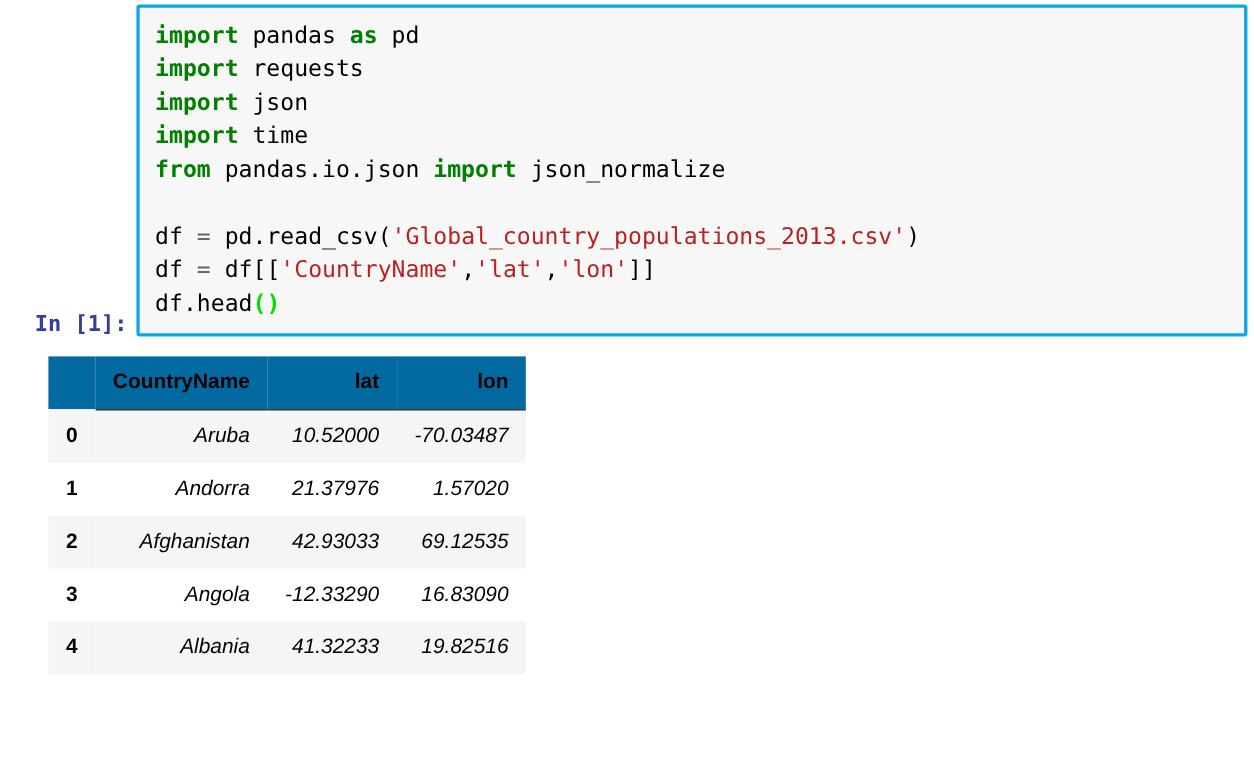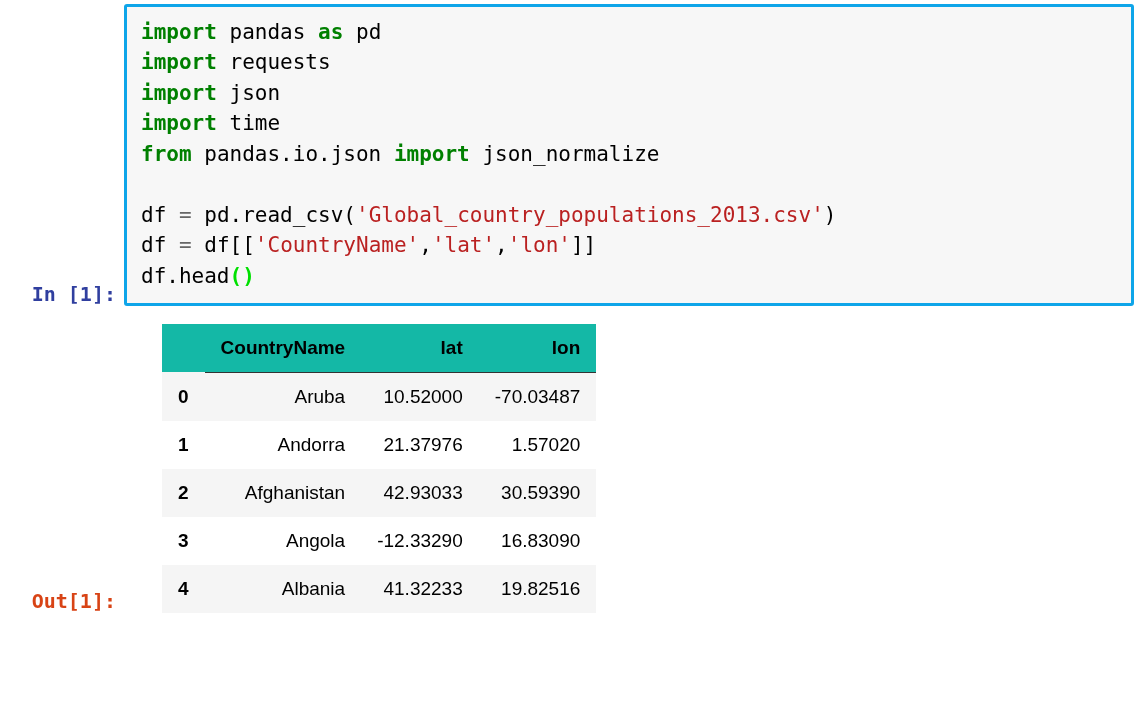--- a/index.html
+++ b/index.html
@@ -54,34 +54,35 @@
     border-collapse: collapse;
     font-size: 19px;
     color: #000;
   }
   table.dataframe thead th {
     text-align: right;
     font-weight: bold;
     padding: 13px 16px;
     border: none;
     border-bottom: 1px solid #333;
-    background: #14b8a6;
+    background: #0369a1;
   }
   table.dataframe thead th:first-child {
     border-bottom: none;
   }
   table.dataframe tbody th {
     text-align: left;
     font-weight: bold;
     padding: 13px 16px;
   }
   table.dataframe tbody td {
     text-align: right;
     padding: 13px 16px;
     border: none;
+    font-style: italic;
   }
   table.dataframe tbody tr:nth-child(odd) {
     background: #f5f5f5;
   }
   table.dataframe tbody tr:nth-child(even) {
     background: #fff;
   }
 </style>
 </head>
 <body>
@@ -93,21 +94,20 @@
 <span class="kw">import</span> <span class="mod">json</span>
 <span class="kw">import</span> <span class="mod">time</span>
 <span class="kw">from</span> <span class="mod">pandas.io.json</span> <span class="kw">import</span> <span class="mod">json_normalize</span>
 
 <span class="nm">df</span> <span class="op">=</span> <span class="nm">pd.read_csv</span><span class="nm">(</span><span class="str">'Global_country_populations_2013.csv'</span><span class="nm">)</span>
 <span class="nm">df</span> <span class="op">=</span> <span class="nm">df[[</span><span class="str">'CountryName'</span><span class="nm">,</span><span class="str">'lat'</span><span class="nm">,</span><span class="str">'lon'</span><span class="nm">]]</span>
 <span class="nm">df.head</span><span class="par">(</span><span class="par">)</span></div>
 </div>
 
 <div class="cell">
-  <div class="prompt out">Out[1]:</div>
   <div class="output-area">
     <table class="dataframe">
       <thead>
         <tr>
           <th></th>
           <th>CountryName</th>
           <th>lat</th>
           <th>lon</th>
         </tr>
       </thead>
@@ -121,21 +121,21 @@
         <tr>
           <th>1</th>
           <td>Andorra</td>
           <td>21.37976</td>
           <td>1.57020</td>
         </tr>
         <tr>
           <th>2</th>
           <td>Afghanistan</td>
           <td>42.93033</td>
-          <td>30.59390</td>
+          <td>69.12535</td>
         </tr>
         <tr>
           <th>3</th>
           <td>Angola</td>
           <td>-12.33290</td>
           <td>16.83090</td>
         </tr>
         <tr>
           <th>4</th>
           <td>Albania</td>

